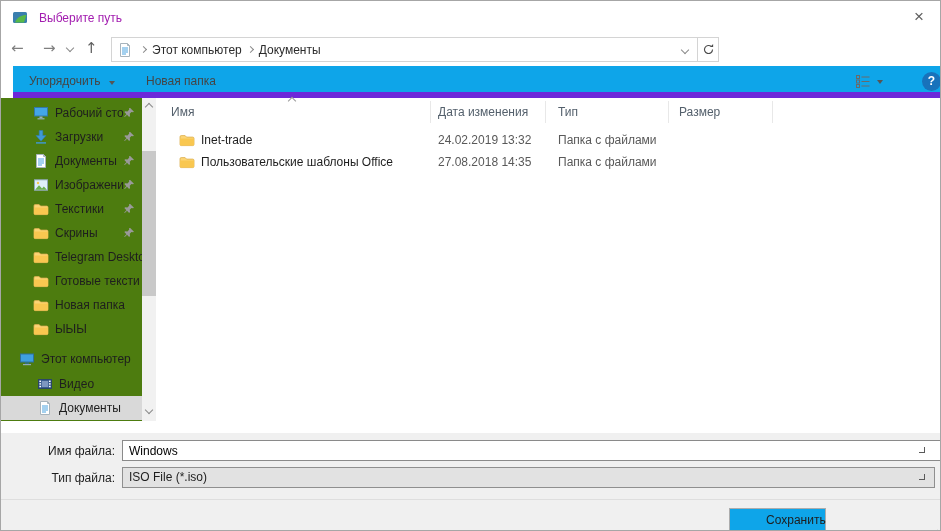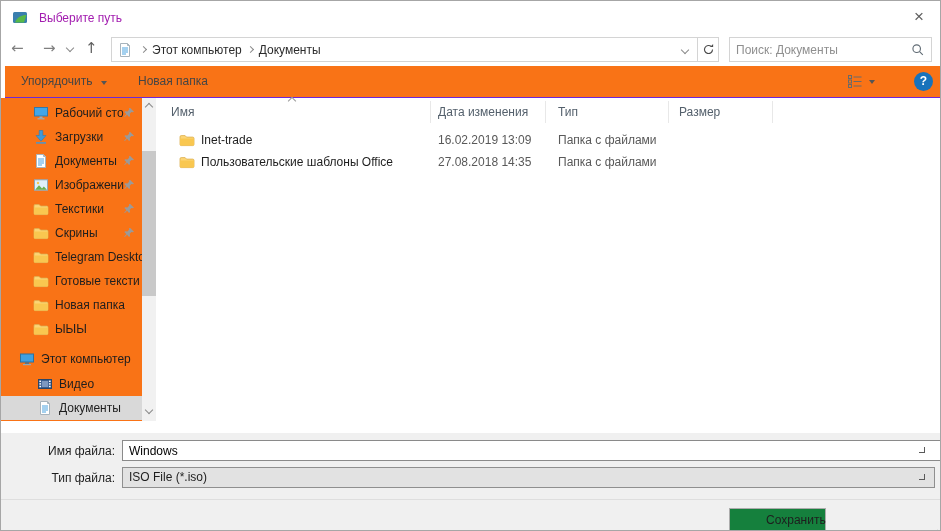--- a/index.html
+++ b/index.html
@@ -21,37 +21,37 @@
                 border:1px solid #d4d4d4; background:#fff; display:flex; align-items:center; }
   .crumb { padding:0 6px; color:#2b2b2b; white-space:nowrap; }
   .refreshbtn { position:absolute; left:696px; top:4px; width:22px; height:25px;
                 border:1px solid #d4d4d4; display:flex; align-items:center; justify-content:center; }
   .searchbar { position:absolute; left:728px; top:4px; width:203px; height:25px;
                border:1px solid #d4d4d4; background:#fff; display:flex; align-items:center; padding:0 6px; }
   .searchbar input { border:none; outline:none; flex:1; font:12px "Liberation Sans",sans-serif; color:#333; min-width:0; }
   .searchbar input::placeholder { color:#8f8f8f; }
 
   
-  .toolbar { position:absolute; top:65px; left:4px; right:0; height:32px;
-             background:#f97316; border-bottom:1px solid #6d28d9; }
+  .toolbar { position:absolute; top:65px; left:12px; right:0; height:32px;
+             background:#0ea5e9; border-bottom:6px solid #6d28d9; }
   .tb-btn { position:absolute; top:0; height:31px; line-height:31px; color:#454545; padding:0 8px; }
   .help-btn { position:absolute; left:909px; top:6px; width:19px; height:19px; border-radius:50%;
               background:#1872bb; color:#fff; font-weight:bold; text-align:center; line-height:19px; font-size:12px; }
   .viewbtn { position:absolute; left:843px; top:9px; display:flex; align-items:center; gap:7px; }
 
   
   .chev { display:inline-block; border-right:1.4px solid #8a8a8a; border-bottom:1.4px solid #8a8a8a; }
   .chev-down { width:6px; height:6px; transform:rotate(45deg); }
   .chev-up { width:6px; height:6px; transform:rotate(-135deg); }
   .chev-right { width:5px; height:5px; transform:rotate(-45deg); }
   .tri-down { width:0; height:0; border-left:3.5px solid transparent; border-right:3.5px solid transparent;
               border-top:4.5px solid #555; display:inline-block; }
 
   
-  .main { position:absolute; top:97px; left:0; width:941px; height:323px; background:#f97316; }
+  .main { position:absolute; top:97px; left:0; width:941px; height:323px; background:#4d7c0f; }
   .sidebar { position:absolute; left:0; top:0; width:155px; height:100%; }
   .sb-item { position:absolute; left:0; width:141px; height:24px; line-height:24px; white-space:nowrap; overflow:hidden; }
   .sb-item.selected { background:#d9d9d9; }
   .sb-icon { position:absolute; left:32px; top:4px; width:16px; height:16px; }
   .sb-label { position:absolute; left:54px; }
   .sb-pin { position:absolute; left:122px; top:6px; width:12px; height:12px; }
   .sb-root .sb-icon { left:18px; } .sb-root .sb-label { left:40px; }
   .sb-child .sb-icon { left:36px; } .sb-child .sb-label { left:58px; }
 
   .sb-scroll { position:absolute; left:141px; top:0; width:14px; height:100%; background:#f1f1f1; }
@@ -70,21 +70,21 @@
   .bottom { position:absolute; top:432px; left:0; right:0; height:111px; background:#f0f0f0; }
   .flabel { position:absolute; left:0; width:114px; text-align:right; color:#1e1e1e; }
   .fname-input { position:absolute; left:121px; top:7px; width:896px; height:21px;
                  border:1px solid #8a8a8a; background:#fff; padding:0 22px 0 6px;
                  font:12px "Liberation Sans",sans-serif; color:#000000; outline:none; }
   .ftype-combo { position:absolute; left:121px; top:34px; width:813px; height:21px;
                  border:1px solid #8f8f8f; background:#e2e2e2; line-height:19px; padding:0 22px 0 6px; }
   .combo-chev { position:absolute; width:6px; height:6px; border-color:#5a5a5a; }
   .bottom-divider { position:absolute; top:66px; left:0; right:0; border-top:1px solid #dedede; }
   .hide-folders { position:absolute; left:10px; top:83px; height:24px; line-height:24px; }
-  .btn { position:absolute; top:75px; height:24px; background:#15803d; border:1px solid #acacac;
+  .btn { position:absolute; top:75px; height:24px; background:#0ea5e9; border:1px solid #acacac;
          text-align:center; line-height:22px; color:#1e1e1e;padding-left:36px; }
   .btn-save { left:728px; width:97px; }
   .btn-cancel { left:848px; width:97px;margin-top:23px; }
   .resize-grip { position:absolute; left:928px; top:96px; width:10px; height:10px; }
 </style>
 </head>
 <body>
 
 <svg width="0" height="0" style="position:absolute">
   <defs>
@@ -175,26 +175,20 @@
       <span class="chev chev-right"></span>
       <span class="crumb">Документы</span>
       <span style="flex:1"></span>
       <span class="chev chev-down" style="margin-right:9px"></span>
     </div>
     <div class="refreshbtn">
       <svg style="width:15px;height:15px" viewBox="0 0 16 16">
           <use href="#i-refresh"></use>
         </svg>
     </div>
-    <div class="searchbar">
-      <input type="text" placeholder="Поиск: Документы" style="">
-      <svg style="width:14px;height:14px" viewBox="0 0 16 16">
-          <use href="#i-search"></use>
-        </svg>
-    </div>
   </div>
 
   <div class="toolbar">
     <div class="tb-btn" style="left:8px">
       <span>Упорядочить</span>
       <span class="tri-down" style="margin-left:5px"></span>
     </div>
     <div class="tb-btn" style="left:125px">
       <span>Новая папка</span>
     </div>
@@ -322,21 +316,21 @@
         <div class="fl-col" style="left:275px;width:115px;padding-left:7px">Дата изменения</div>
         <div class="fl-col" style="left:390px;width:123px;padding-left:12px">Тип</div>
         <div class="fl-col" style="left:513px;width:104px;padding-left:10px">Размер</div>
       </div>
 
       <div class="fl-row" style="top:31px">
         <svg class="fl-folder-icon" viewBox="0 0 16 16">
             <use href="#i-folder"></use>
           </svg>
         <span style="position:absolute;left:45px">Inet-trade</span>
-        <span class="fl-cell-dim" style="position:absolute;left:282px">16.02.2019 13:09</span>
+        <span class="fl-cell-dim" style="position:absolute;left:282px">24.02.2019 13:32</span>
         <span class="fl-cell-dim" style="position:absolute;left:402px">Папка с файлами</span>
       </div>
       <div class="fl-row" style="top:53px">
         <svg class="fl-folder-icon" viewBox="0 0 16 16">
             <use href="#i-folder"></use>
           </svg>
         <span style="position:absolute;left:45px">Пользовательские шаблоны Office</span>
         <span class="fl-cell-dim" style="position:absolute;left:282px">27.08.2018 14:35</span>
         <span class="fl-cell-dim" style="position:absolute;left:402px">Папка с файлами</span>
       </div>

